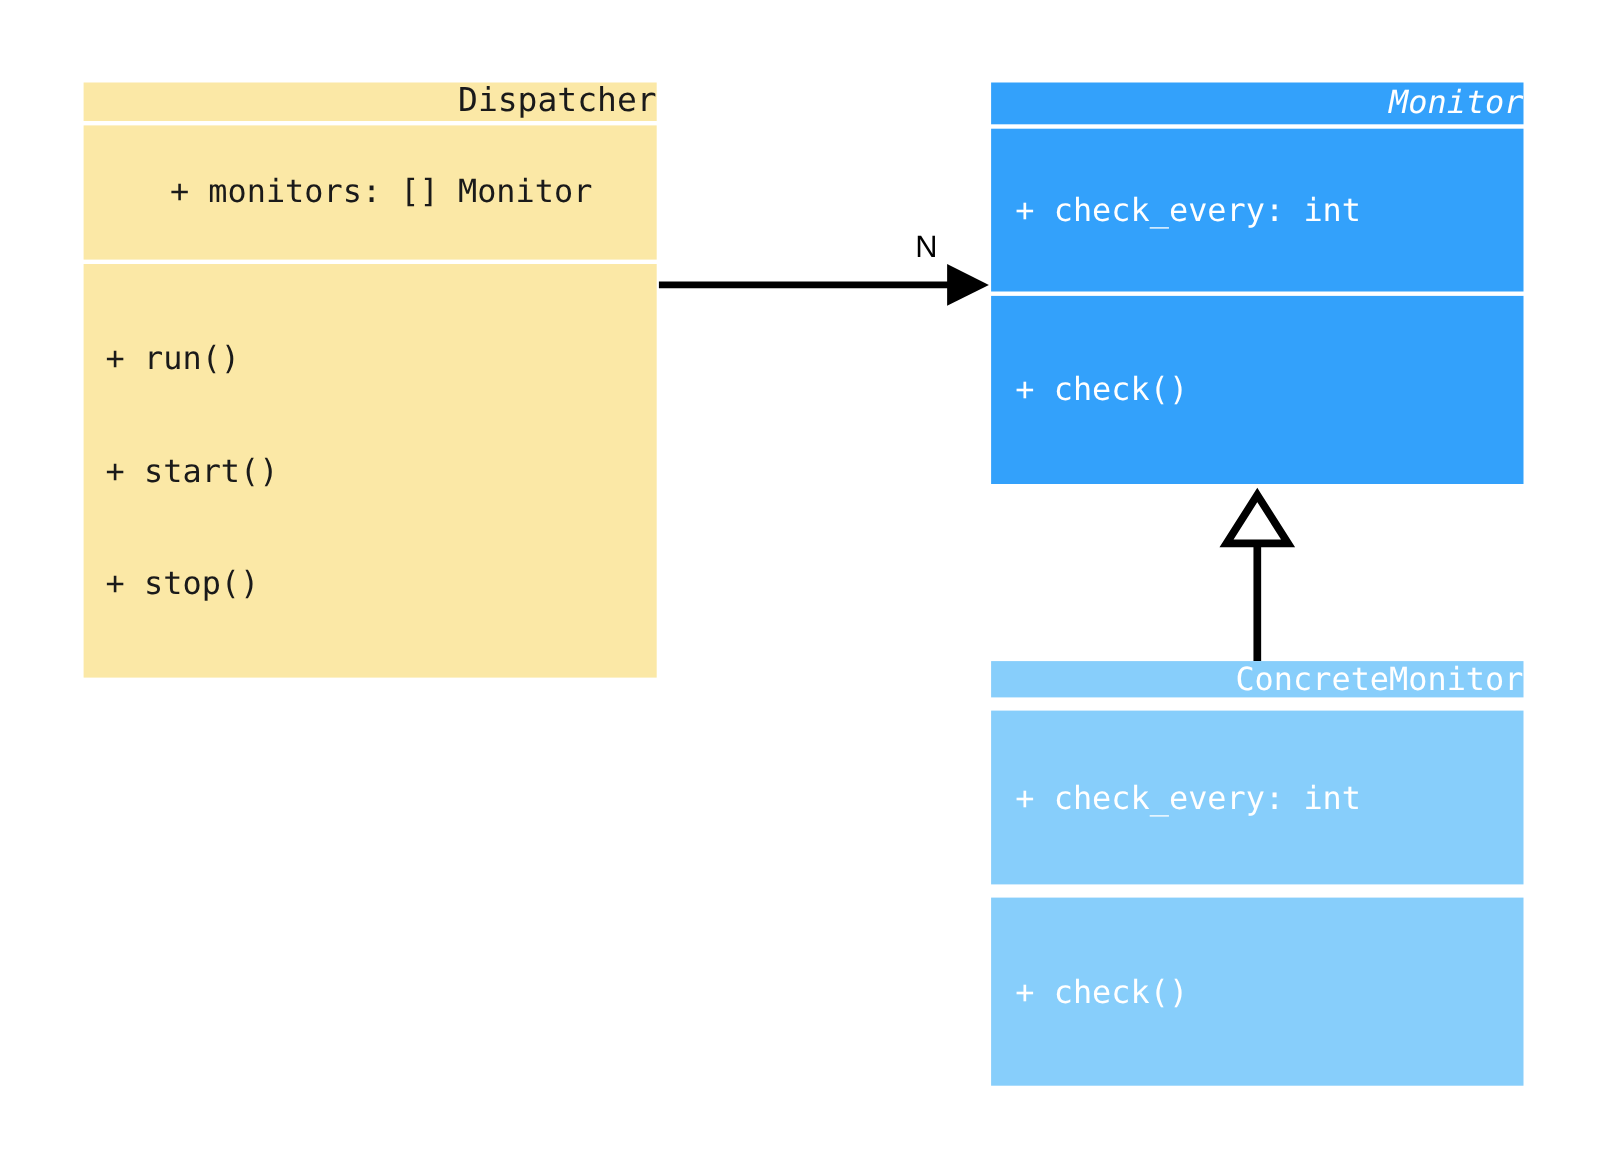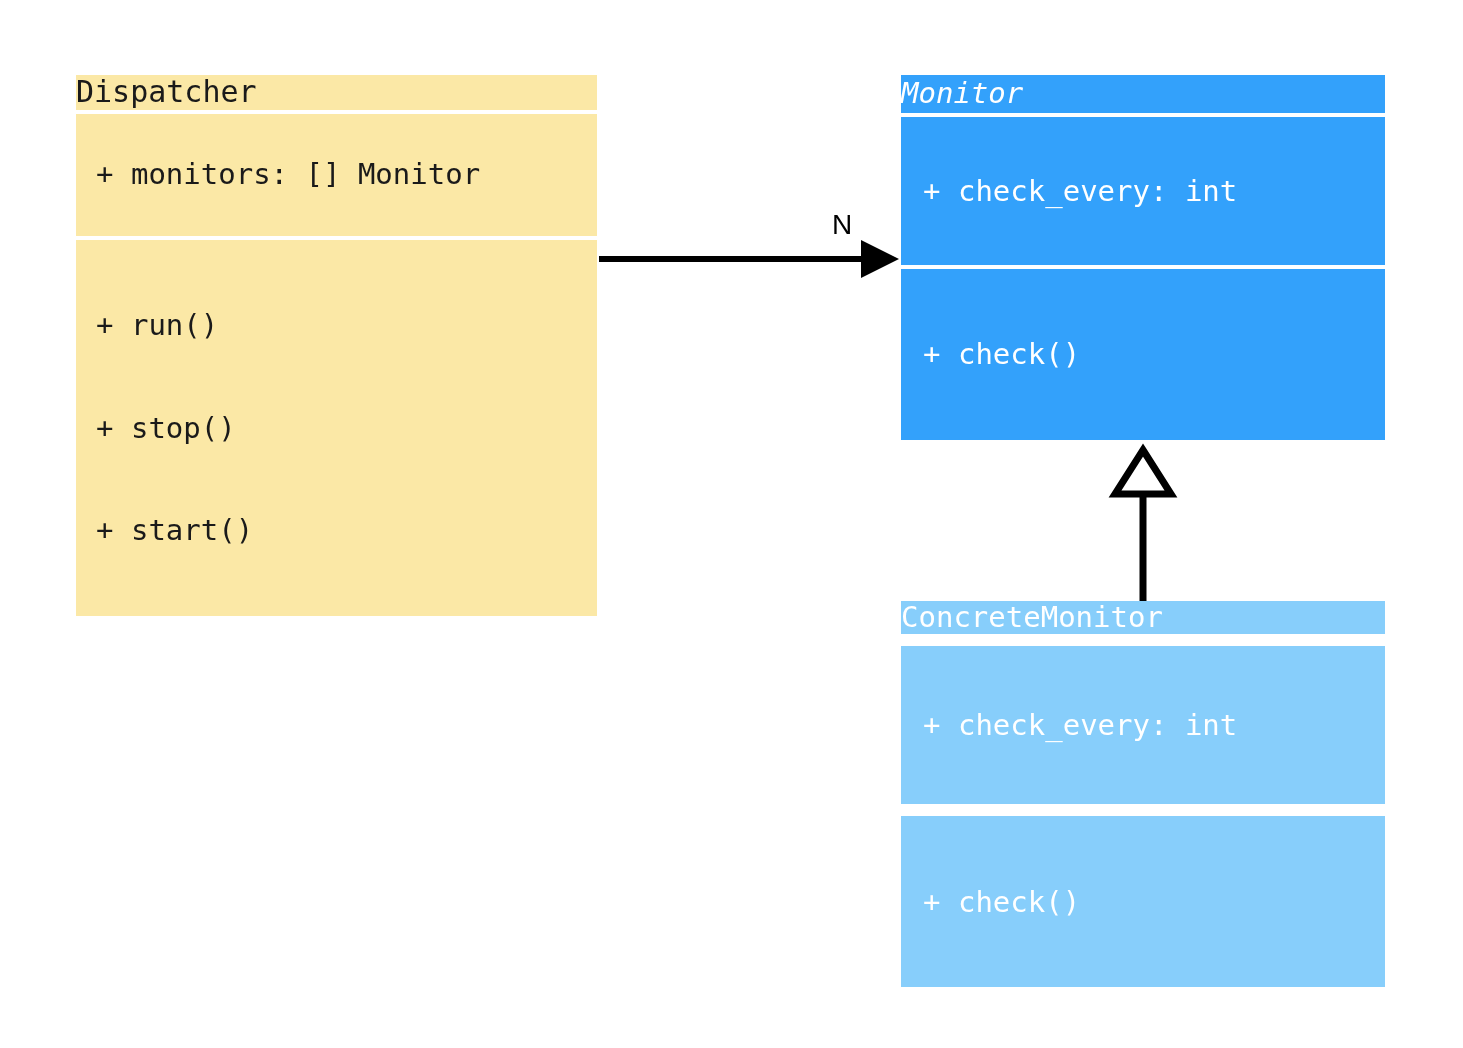--- a/index.html
+++ b/index.html
@@ -34,21 +34,21 @@
   }
 
   .uml-compartment {
     box-sizing: border-box;
     display: flex;
     flex-direction: column;
     justify-content: center;
   }
 
   .uml-title {
-    text-align: left;
+    text-align: right;
     white-space: pre;
   }
 
   .uml-members {
     white-space: pre;
   }
   .uml-member {
     white-space: pre;
   }
 
@@ -66,21 +66,21 @@
   #class-dispatcher .uml-title {
     font-size: 30px;
     line-height: 1.15;
   }
   #class-dispatcher .uml-members {
     font-size: 29px;
     line-height: 1.18;
     padding-left: 20px;
   }
   #dispatcher-header      { height: 58px; }
-  #dispatcher-attributes  { height: 122px; }
+  #dispatcher-attributes  { height: 122px; align-items: center; }
   #dispatcher-operations  { flex: 1 1 auto; justify-content: center; }
 
   
   #class-monitor {
     left: 901px;
     top: 75px;
     width: 484px;
     height: 365px;
   }
   #class-monitor .uml-compartment {
@@ -158,22 +158,22 @@
       <div class="uml-title">Dispatcher</div>
     </div>
     <div class="uml-compartment" id="dispatcher-attributes">
       <div class="uml-members">
         <div class="uml-member">+ monitors: [] Monitor</div>
       </div>
     </div>
     <div class="uml-compartment" id="dispatcher-operations">
       <div class="uml-members">
         <div class="uml-member">+ run()</div>
+        <div class="uml-member">+ start()</div>
         <div class="uml-member">+ stop()</div>
-        <div class="uml-member">+ start()</div>
       </div>
     </div>
   </div>
 
   <div class="uml-class" id="class-monitor">
     <div class="uml-compartment" id="monitor-header">
       <div class="uml-title">Monitor</div>
     </div>
     <div class="uml-compartment" id="monitor-attributes">
       <div class="uml-members">

